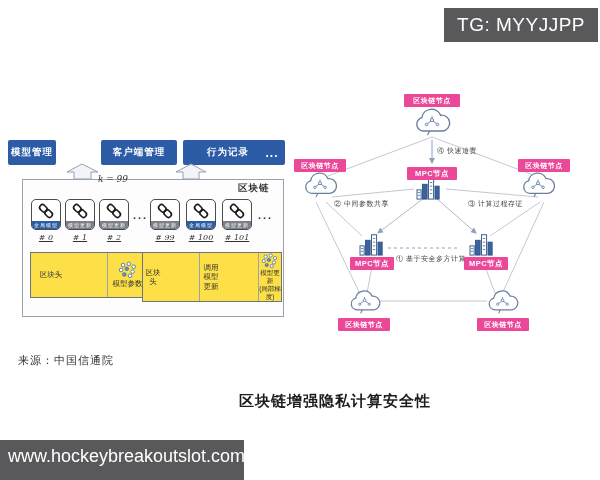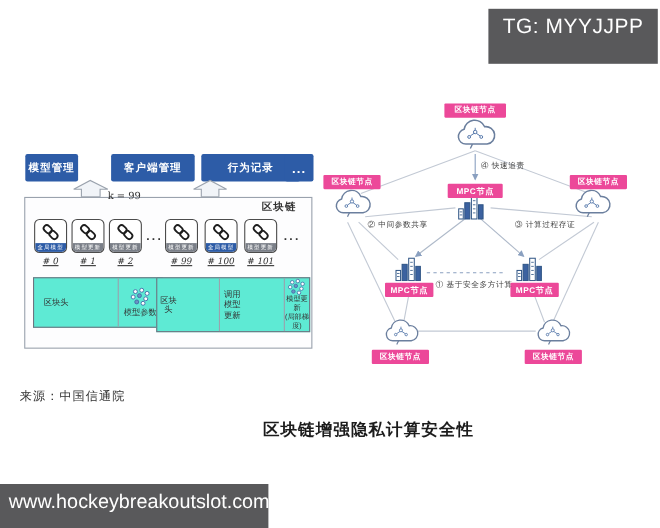--- a/index.html
+++ b/index.html
@@ -1,38 +1,38 @@
 <!DOCTYPE html>
 <html><head>
 <meta charset="utf-8">
 <style>
   html,body{margin:0;padding:0;background:#ffffff;}
   .stage{position:relative;width:600px;height:480px;background:#ffffff;overflow:hidden;
          font-family:"Liberation Sans",sans-serif;color:#222;}
   .abs{position:absolute;}
   .badge{background:#59595b;color:#fff;}
-  .badge-top{top:8px;right:2px;height:50px;line-height:34px;padding:0 13px;font-size:19px;letter-spacing:.5px;}
+  .badge-top{top:8px;right:2px;height:34px;line-height:34px;padding:0 13px;font-size:19px;letter-spacing:.5px;}
   .badge-bottom{top:440px;left:0;width:236px;height:51px;line-height:33px;padding-left:8px;font-size:18px;}
   .btn{background:#2d5ca7;color:#fff;font-size:9.5px;font-weight:bold;height:25px;border-radius:2px;
        display:flex;align-items:center;justify-content:center;letter-spacing:1px;}
   .btn-dots{font-size:12px;letter-spacing:1px;}
   .bcbox{border:1px solid #9aa2ad;background:#fdfdfe;}
   .boxlabel{font-size:9.5px;color:#333;letter-spacing:1px;font-weight:bold;}
-  .klabel{font-size:9px;font-family:"DejaVu Serif",serif;color:#333;text-align:center;}
+  .klabel{font-size:9px;font-style:italic;font-family:"DejaVu Serif",serif;color:#333;text-align:center;}
   .block{position:absolute;top:199px;width:30px;}
   .blockcell{width:30px;height:31px;border:1px solid #4c4c4c;border-radius:5px;background:#fff;
              overflow:hidden;display:flex;flex-direction:column;align-items:center;box-sizing:border-box;}
   .chainwrap{height:21px;display:flex;align-items:center;justify-content:center;}
   .tag{width:100%;height:8px;line-height:8px;font-size:5px;text-align:center;color:#fff;letter-spacing:1px;}
   .tag-global{background:#2d5ca7;}
   .tag-update{background:#7a7f88;}
   .blocknum{margin-top:3px;text-align:center;font-size:8px;font-style:italic;
             font-family:"DejaVu Serif",serif;color:#333;text-decoration:underline;}
   .rowdots{font-size:11px;font-weight:bold;color:#333;letter-spacing:2px;}
-  .dbox{border:1px solid #6d7480;background:#5eead4;display:flex;box-sizing:border-box;}
+  .dbox{border:1px solid #6d7480;background:#fde047;display:flex;box-sizing:border-box;}
   .dcell{display:flex;flex-direction:column;align-items:center;justify-content:center;
          font-size:7.5px;color:#333;text-align:center;box-sizing:border-box;line-height:1.25;}
   .dcell+.dcell{border-left:1px solid #9aa2ad;margin-left:36px;}
   .nlabel{background:#ec4899;color:#fff;font-weight:bold;text-align:center;height:13px;line-height:13px;
           font-size:7px;letter-spacing:.5px;border-radius:1px;}
   .nlabel-mpc{font-size:7.5px;}
   .anno{font-size:7px;color:#444;white-space:nowrap;letter-spacing:.5px;}
   .source{font-size:11px;color:#333;letter-spacing:1px;}
   .caption{font-size:15px;font-weight:bold;color:#1c1c1c;text-align:center;letter-spacing:1px;}
   svg{display:block;}
@@ -75,21 +75,21 @@
         <circle cx="15.5" cy="18" r="2.2"></circle>
       </g>
     </symbol>
   </defs>
 </svg>
 
 <div class="stage">
 
   <div class="abs badge badge-top">TG: MYYJJPP</div>
 
-  <div class="abs btn" style="left:23px;top:140px;width:48px">模型管理</div>
+  <div class="abs btn" style="left:8px;top:140px;width:48px">模型管理</div>
   <div class="abs btn" style="left:101px;top:140px;width:76px">客户端管理</div>
   <div class="abs btn" style="left:183px;top:140px;width:90px">行为记录</div>
   <div class="abs btn btn-dots" style="left:259px;top:140px;width:26px">...</div>
 
   <svg class="abs" style="left:0;top:130px" width="290" height="190" viewBox="0 130 290 190">
     <polygon points="74,179 74,172 67,172 82,164 98,172 91,172 91,179" fill="#f1f4f8" stroke="#9aa2ad" stroke-width="1"></polygon>
     <polygon points="183,179 183,172 176,172 191,164 206,172 199,172 199,179" fill="#f1f4f8" stroke="#9aa2ad" stroke-width="1"></polygon>
     <path d="M80 198 C80 192 84 191 90 191 L115 191 C120 191 121 188 124 186 C127 188 128 191 133 191 L158 191 C164 191 168 192 168 198" fill="none" stroke="#8a93a3" stroke-width="1"></path>
     <g stroke="#8a93a3" stroke-width="0.8">
       <line x1="35" y1="234" x2="31" y2="252"></line>
@@ -242,17 +242,17 @@
   <div class="abs nlabel nlabel-mpc" style="left:464px;top:257px;width:44px">MPC节点</div>
   <div class="abs nlabel" style="left:338px;top:318px;width:52px">区块链节点</div>
   <div class="abs nlabel" style="left:477px;top:318px;width:52px">区块链节点</div>
 
   <div class="abs anno" style="left:396px;top:254px">① 基于安全多方计算</div>
   <div class="abs anno" style="left:334px;top:199px">② 中间参数共享</div>
   <div class="abs anno" style="left:468px;top:199px">③ 计算过程存证</div>
   <div class="abs anno" style="left:437px;top:146px">④ 快速追责</div>
 
   <div class="abs source" style="left:18px;top:353px">来源：中国信通院</div>
-  <div class="abs caption" style="left:190px;top:381px;width:290px">区块链增强隐私计算安全性</div>
+  <div class="abs caption" style="left:190px;top:392px;width:290px">区块链增强隐私计算安全性</div>
 
   <div class="abs badge badge-bottom">www.hockeybreakoutslot.com</div>
 
 </div>
 
 </body></html>

